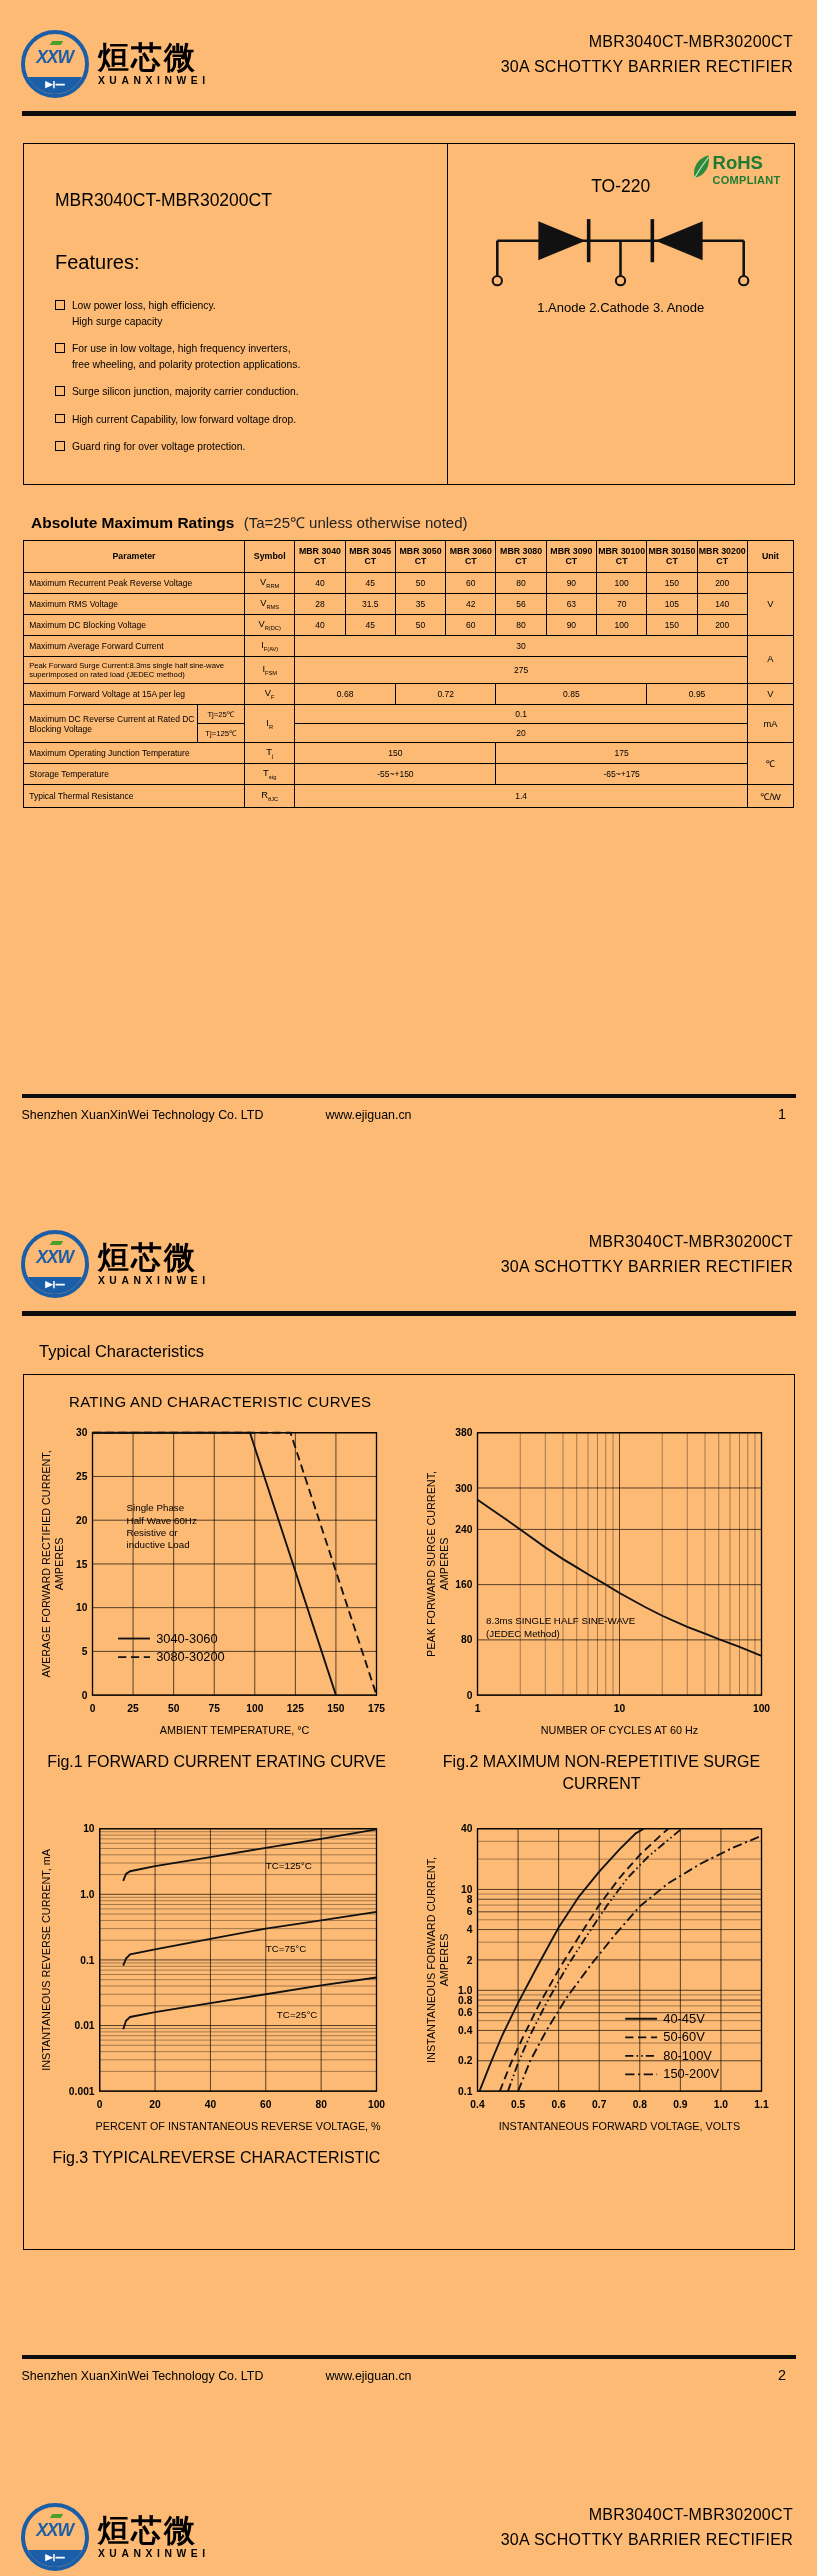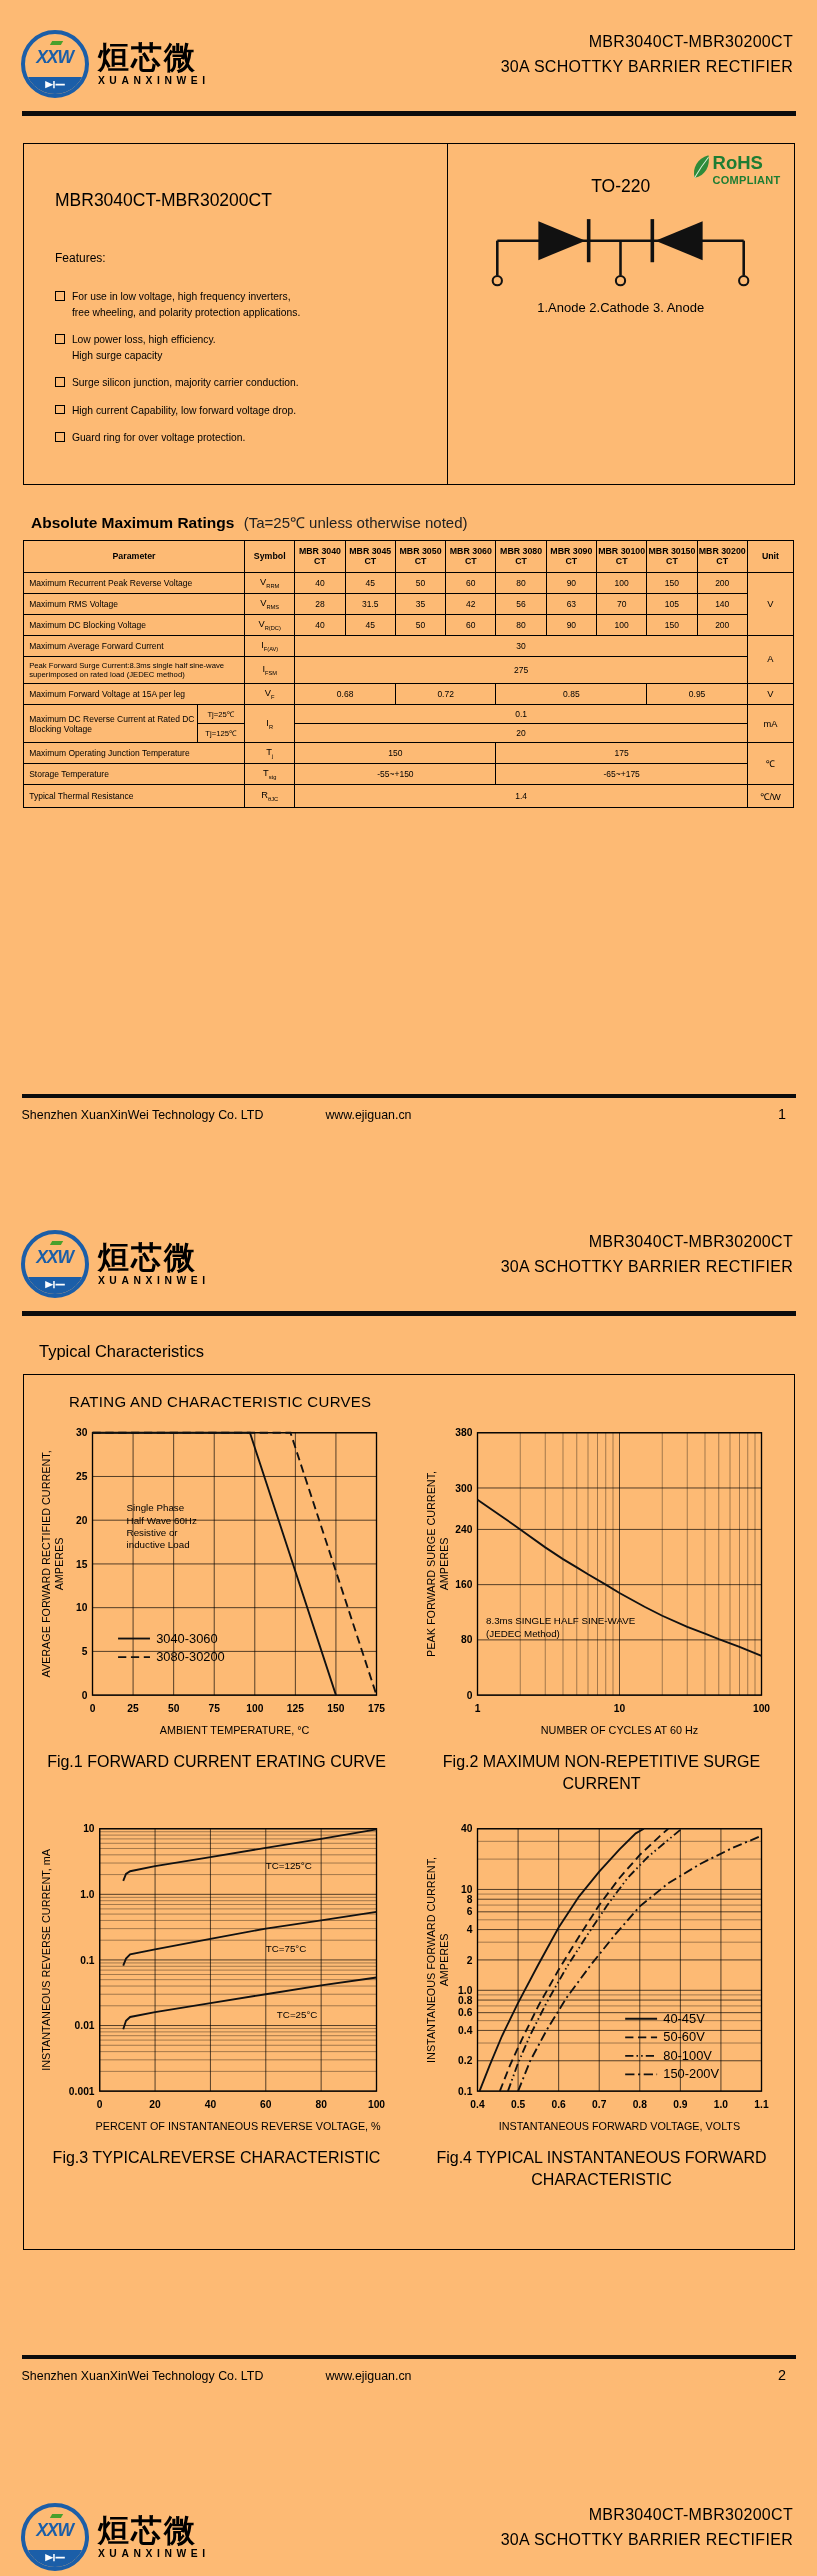--- a/index.html
+++ b/index.html
@@ -21,21 +21,21 @@
   .hd-titles{margin-left:auto;text-align:right;padding-top:3.1px;}
   .hd-t1{font-size:16px;font-weight:500;letter-spacing:0.3px;}
   .hd-t2{font-size:16px;font-weight:500;margin-top:7.2px;letter-spacing:0.3px;}
   .rule{height:4.6px;background:#0c0c0c;margin:13.4px 21.6px 0 21.6px;}
 
   
   .pbox{display:flex;border:1.5px solid #000;margin:27px 23px 0 23px;height:340px;}
   .pbox-l{width:55%;border-right:1px solid #000;padding:46px 10.3px 0 31px;box-sizing:border-box;}
   .pbox-r{flex:1;position:relative;}
   .prod-title{font-size:17.5px;font-weight:500;}
-  .feat-title{font-size:12px;font-weight:500;margin-top:40px;}
+  .feat-title{font-size:20px;font-weight:500;margin-top:40px;}
   .feat-list{margin-top:24px;}
   .feat-item{display:flex;margin-bottom:11.3px;font-size:10.3px;line-height:1.55;}
   .cbx{flex:none;width:7.7px;height:7.7px;border:1px solid #000;margin:2.1px 7.2px 0 0;}
   .rohs{position:absolute;top:10.3px;right:13.4px;display:flex;align-items:flex-start;}
   .rohs-txt{color:#1e7d33;line-height:1;}
   .rohs-big{font-size:18.5px;font-weight:900;}
   .rohs-small{font-size:11px;font-weight:800;margin-top:2.1px;letter-spacing:0.3px;}
   .pkg-name{text-align:center;font-size:17.5px;margin-top:32px;}
   .pkg3d{position:relative;height:155px;}
   .pins123{position:absolute;left:61px;top:133px;font-size:17.5px;font-weight:700;letter-spacing:8.2px;}
@@ -105,29 +105,29 @@
   <div class="rule"></div>
 
   <div class="pbox">
     <div class="pbox-l">
       <div class="prod-title">MBR3040CT-MBR30200CT</div>
       <div class="feat-title">Features:</div>
       <div class="feat-list">
         <div class="feat-item">
             <span class="cbx"></span>
             <div>
-              <div>For use in low voltage, high frequency inverters,</div>
-              <div>free wheeling, and polarity protection applications.</div>
+              <div>Low power loss, high efficiency.</div>
+              <div>High surge capacity</div>
             </div>
           </div>
         <div class="feat-item">
             <span class="cbx"></span>
             <div>
-              <div>Low power loss, high efficiency.</div>
-              <div>High surge capacity</div>
+              <div>For use in low voltage, high frequency inverters,</div>
+              <div>free wheeling, and polarity protection applications.</div>
             </div>
           </div>
         <div class="feat-item">
             <span class="cbx"></span>
             <div>Surge silicon junction, majority carrier conduction.</div>
           </div>
         <div class="feat-item">
             <span class="cbx"></span>
             <div>High current Capability, low forward voltage drop.</div>
           </div>
@@ -564,24 +564,20 @@
             <line x1="391.04" y1="431.4" x2="453.04" y2="431.4" stroke="#111" stroke-width="3.6" stroke-dasharray="16 9"></line>
             <text x="465.04" y="439.4" class="leg">50-60V</text>
             <line x1="391.04" y1="467.4" x2="453.04" y2="467.4" stroke="#111" stroke-width="3.6" stroke-dasharray="16 6 3 6 3 6"></line>
             <text x="465.04" y="475.4" class="leg">80-100V</text>
             <line x1="391.04" y1="503.4" x2="453.04" y2="503.4" stroke="#111" stroke-width="3.6" stroke-dasharray="18 7 4 7"></line>
             <text x="465.04" y="511.4" class="leg">150-200V</text>
             <text x="22" y="281" class="axis" text-anchor="middle" transform="rotate(-90 22 281)">INSTANTANEOUS FORWARD CURRENT,</text>
             <text x="47" y="281" class="axis" text-anchor="middle" transform="rotate(-90 47 281)">AMPERES</text>
             <text x="380" y="612" text-anchor="middle" class="axis">INSTANTANEOUS FORWARD VOLTAGE, VOLTS</text>
           </svg>
-        <div class="cap">
-            <div>Fig.4 TYPICAL INSTANTANEOUS FORWARD</div>
-            <div>CHARACTERISTIC</div>
-          </div>
       </div>
     </div>
   </div>
 
   <div class="pf" style="bottom:90px;">
     <div class="pf-rule"></div>
     <div class="pf-row">
       <span>Shenzhen XuanXinWei Technology Co. LTD</span>
       <span class="pf-url">www.ejiguan.cn</span>
       <span class="pf-num">2</span>

